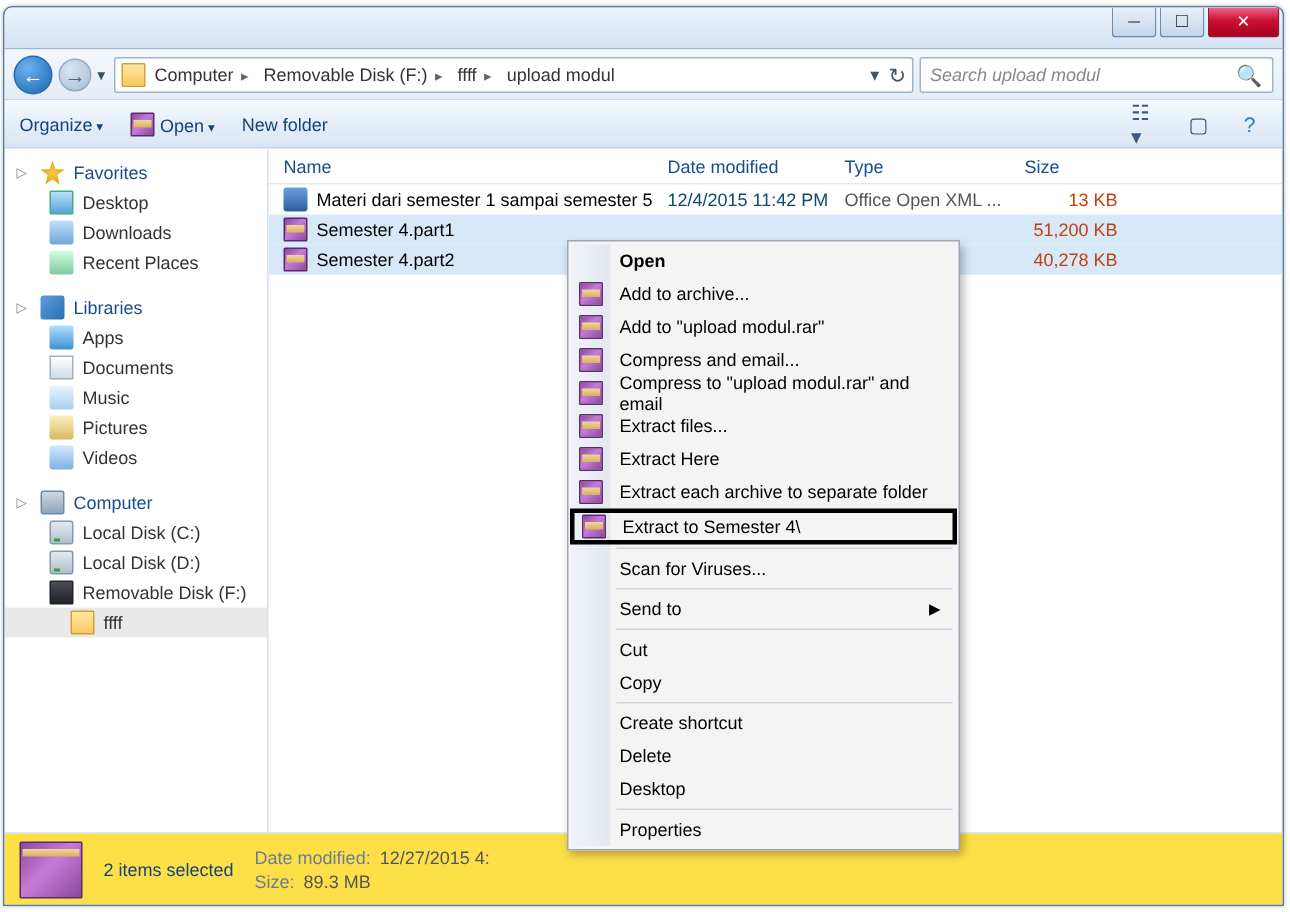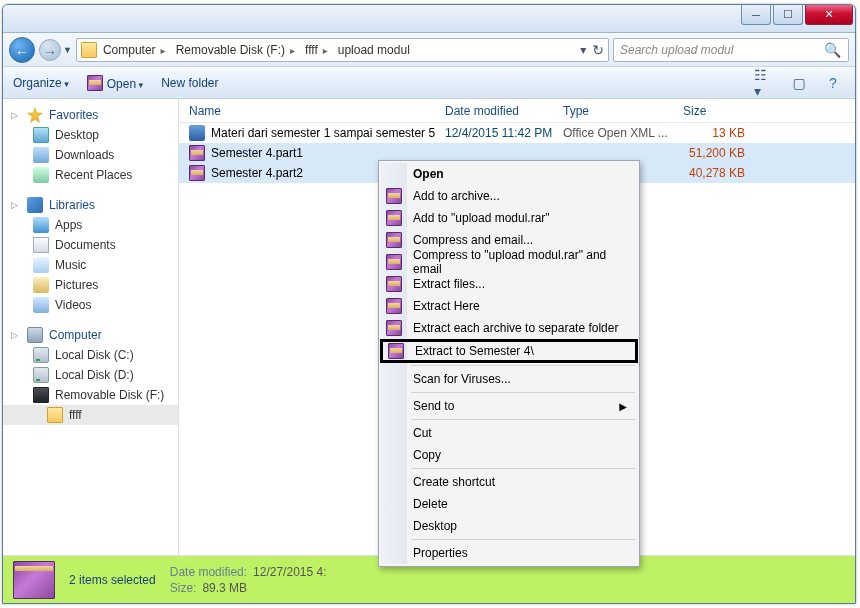--- a/index.html
+++ b/index.html
@@ -81,21 +81,21 @@
 .ctx { position: absolute; left: 378px; top: 160px; width: 262px; background: #f4f4f4; border: 1px solid #a0a8b4; box-shadow: 2px 3px 6px rgba(0,0,0,.3); padding: 2px; z-index: 10; }
 .ctx .bar { position: absolute; left: 2px; top: 2px; bottom: 2px; width: 26px; background: linear-gradient(to right, #eef2f8, #e3e8f0); }
 .citem { position: relative; display: flex; align-items: center; height: 22px; padding-left: 32px; padding-right: 10px; }
 .citem.bold { font-weight: bold; }
 .citem .cico { position: absolute; left: 5px; width: 16px; height: 16px; }
 .citem .arrow { margin-left: auto; font-size: 10px; }
 .csep { height: 1px; background: #d0d4da; margin: 2px 2px 2px 30px; }
 .chl { position: relative; border: 3px solid #000; margin: 0 -1px; }
 .chl .citem { height: 18px; }
 
-.status { height: 48px; border-top: 1px solid #d9e2ec; background: #bef264; display: flex; align-items: center; padding: 0 10px; gap: 14px; color: #555; }
+.status { height: 48px; border-top: 1px solid #d9e2ec; background: #fde047; display: flex; align-items: center; padding: 0 10px; gap: 14px; color: #555; }
 .status .big { width: 42px; height: 38px; }
 .status .kv { display: flex; gap: 6px; }
 .status .kv .k { color: #6a7d92; }
 .stcol { display: flex; flex-direction: column; gap: 2px; }
 </style>
 </head>
 <body>
 
 <div class="window">
 

